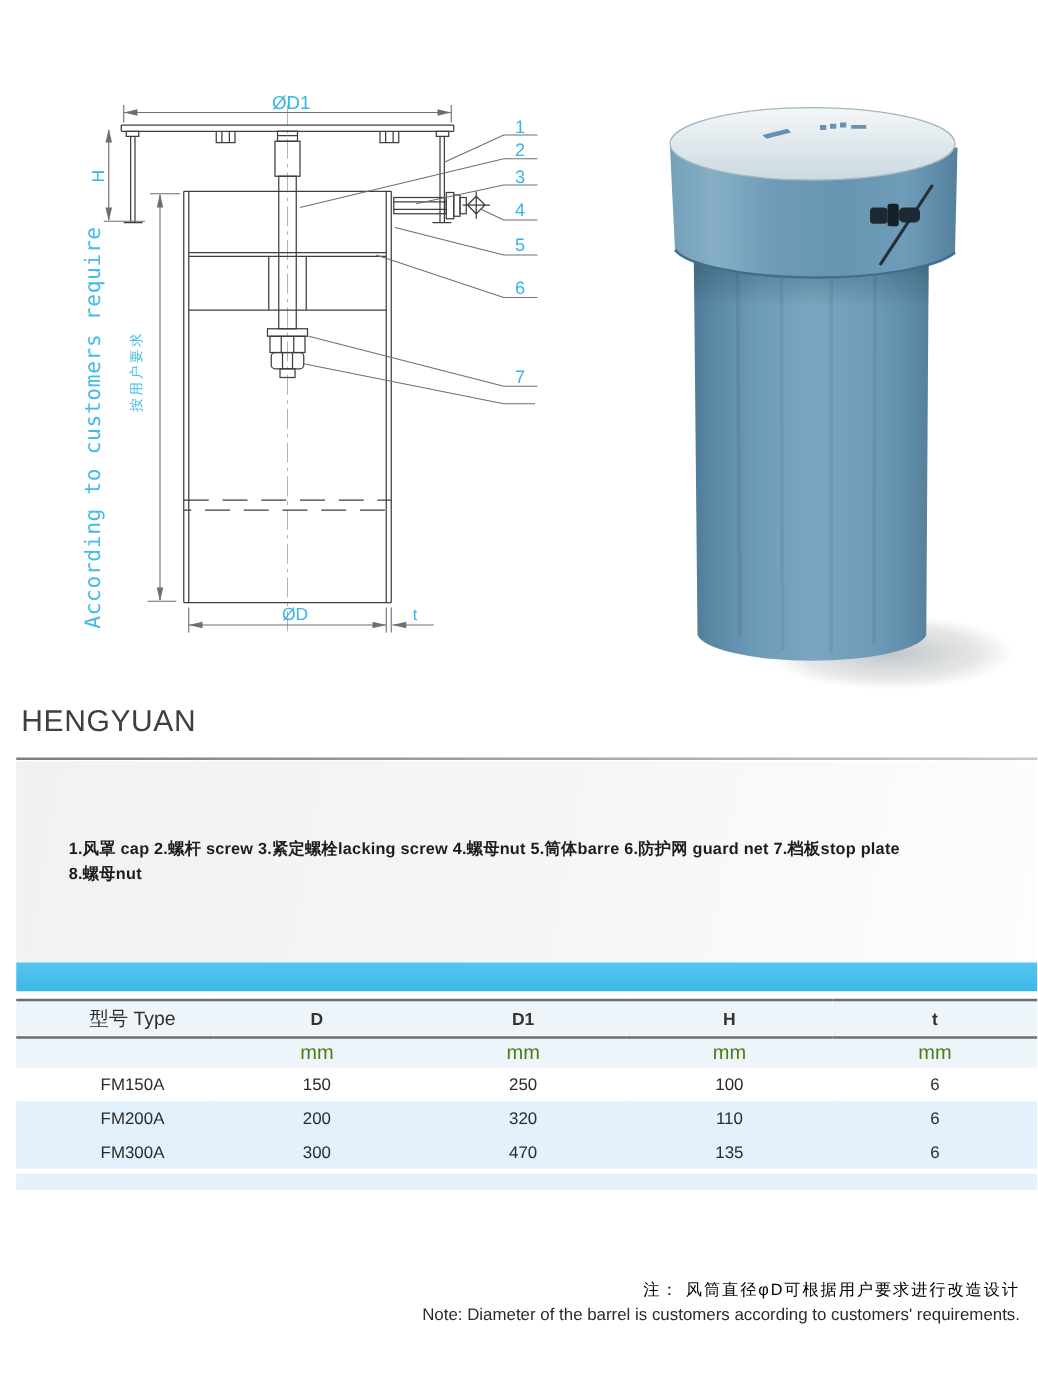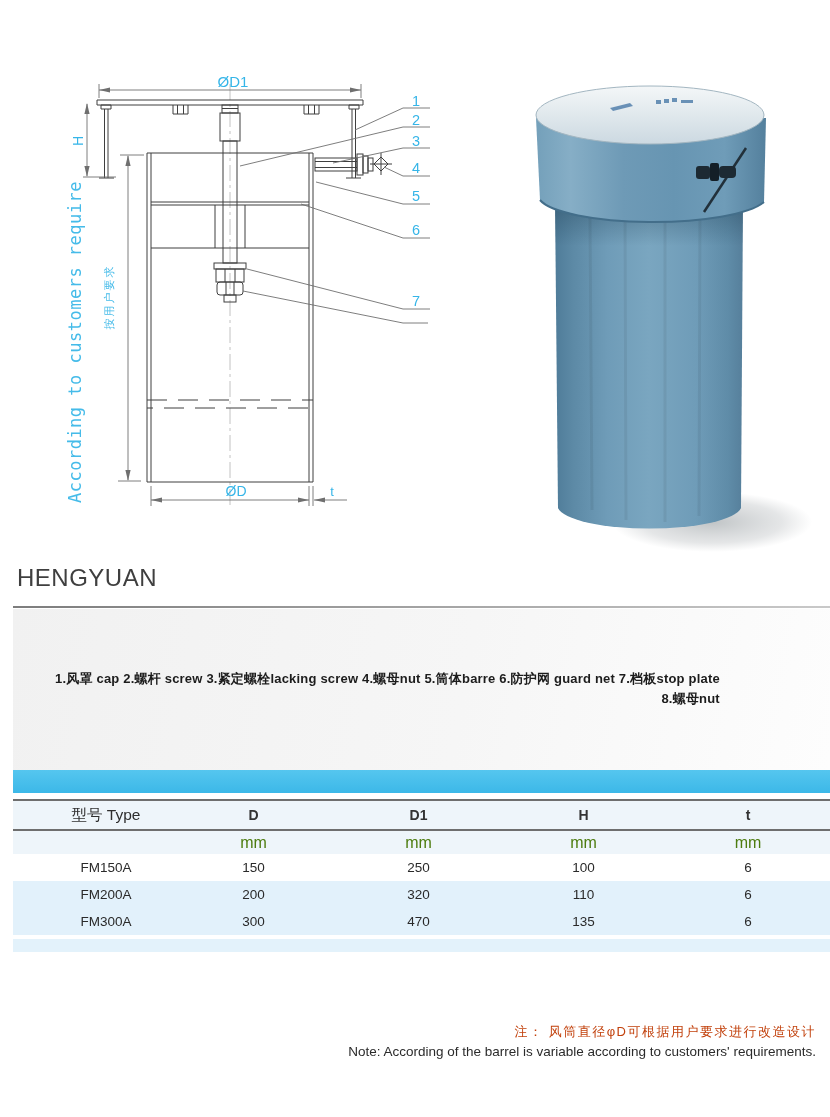--- a/index.html
+++ b/index.html
@@ -20,21 +20,21 @@
   .photo-svg{position:absolute;left:460px;top:40px;}
 
   
   .brand{position:absolute;left:17px;top:564px;font-size:24px;letter-spacing:.5px;
          color:#3f3f3f;font-weight:normal;}
   .brand-rule{position:absolute;left:13px;top:606px;width:817px;height:2px;
               background:linear-gradient(90deg,#7d7d7d,#c9c9c9);}
 
   
   .parts-panel{position:absolute;left:13px;top:609px;width:817px;height:161px;
-               background:linear-gradient(100deg,#f1f1f1 0%,#f6f6f6 55%,#fdfdfd 100%);text-align:right;}
+               background:linear-gradient(100deg,#f1f1f1 0%,#f6f6f6 55%,#fdfdfd 100%);}
   .parts-text{position:absolute;left:42px;top:60px;font-size:13px;font-weight:bold;
               color:#1c1c1c;line-height:1.55;letter-spacing:.2px;}
 
   
   .spec{position:absolute;left:13px;top:770px;width:817px;}
   .cyan-band{height:23px;background:linear-gradient(180deg,#55c6ef,#3cb8e8);}
   table.spec-table{width:817px;border-collapse:collapse;table-layout:fixed;margin-top:6px;
                    border-top:2px solid #6e6e6e;}
   table.spec-table th,table.spec-table td{padding:0;text-align:center;vertical-align:middle;}
   .c1{text-align:right;padding-left:28px !important;}
@@ -43,21 +43,21 @@
   tr.head-row th.c1{font-size:15.5px;font-weight:normal;color:#2e2e2e;}
   tr.unit-row{height:24px;background:#eef5fa;}
   tr.unit-row td{font-size:16px;color:#4d7c0f;}
   tr.data-row{height:27px;}
   tr.data-row td{font-size:13.5px;color:#2a2a2a;}
   tr.alt{background:#e2f1fb;}
   .tail-band{height:13px;background:#e3f2fb;margin-top:4px;}
 
   
   .footnote{position:absolute;right:14px;top:1022px;text-align:right;}
-  .footnote .zh{font-size:13px;letter-spacing:1.5px;color:#c2410c;line-height:20px;}
+  .footnote .zh{font-size:13px;letter-spacing:1.5px;color:#000000;line-height:20px;}
   .footnote .en{font-size:13.5px;color:#2b2b2b;line-height:19px;}
 </style>
 </head>
 <body>
 
 <div class="page">
 
   <svg class="draw-svg" width="460" height="570" viewBox="0 0 460 570">
 
     <line x1="230" y1="84" x2="230" y2="508" stroke="#b3b3b3" stroke-width="0.8" stroke-dasharray="16 4 3 4"></line>
@@ -267,16 +267,16 @@
           <td>135</td>
           <td>6</td>
         </tr>
       </tbody>
     </table>
     <div class="tail-band"></div>
   </div>
 
   <div class="footnote">
     <div class="zh">注： 风筒直径φD可根据用户要求进行改造设计</div>
-    <div class="en">Note: According of the barrel is variable according to customers' requirements.</div>
+    <div class="en">Note: Diameter of the barrel is customers according to customers' requirements.</div>
   </div>
 
 </div>
 
 </body></html>

